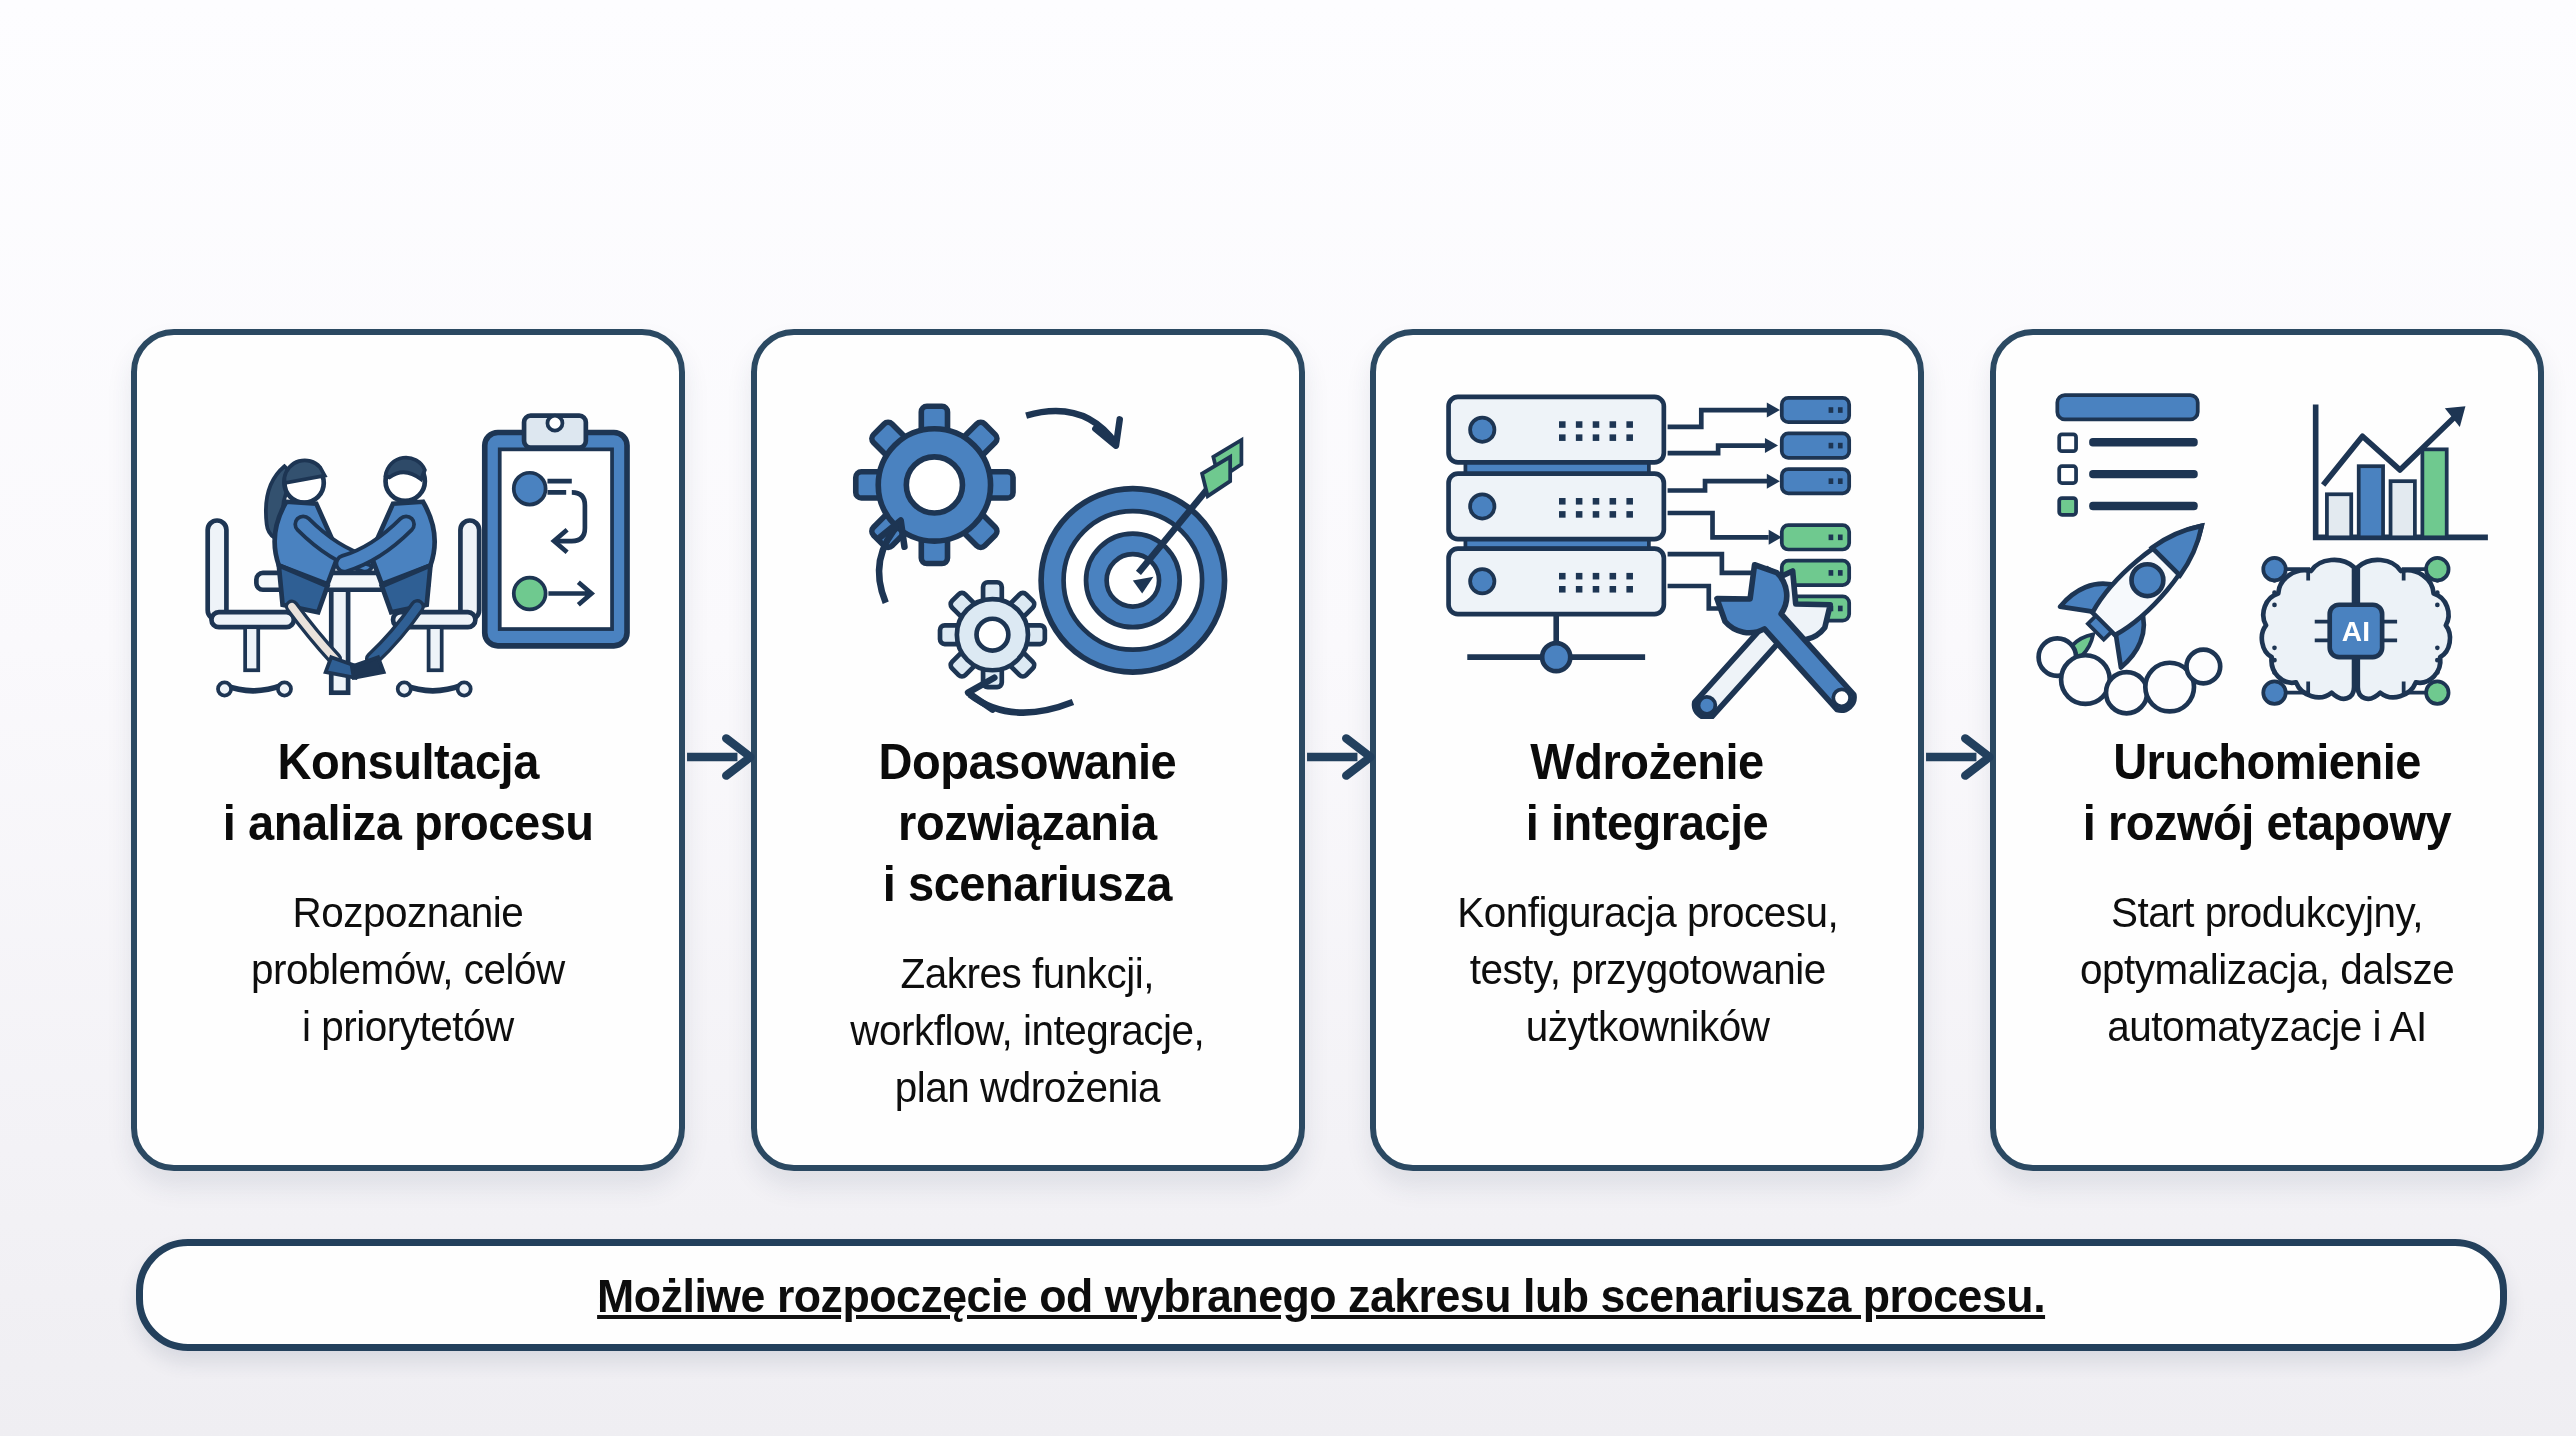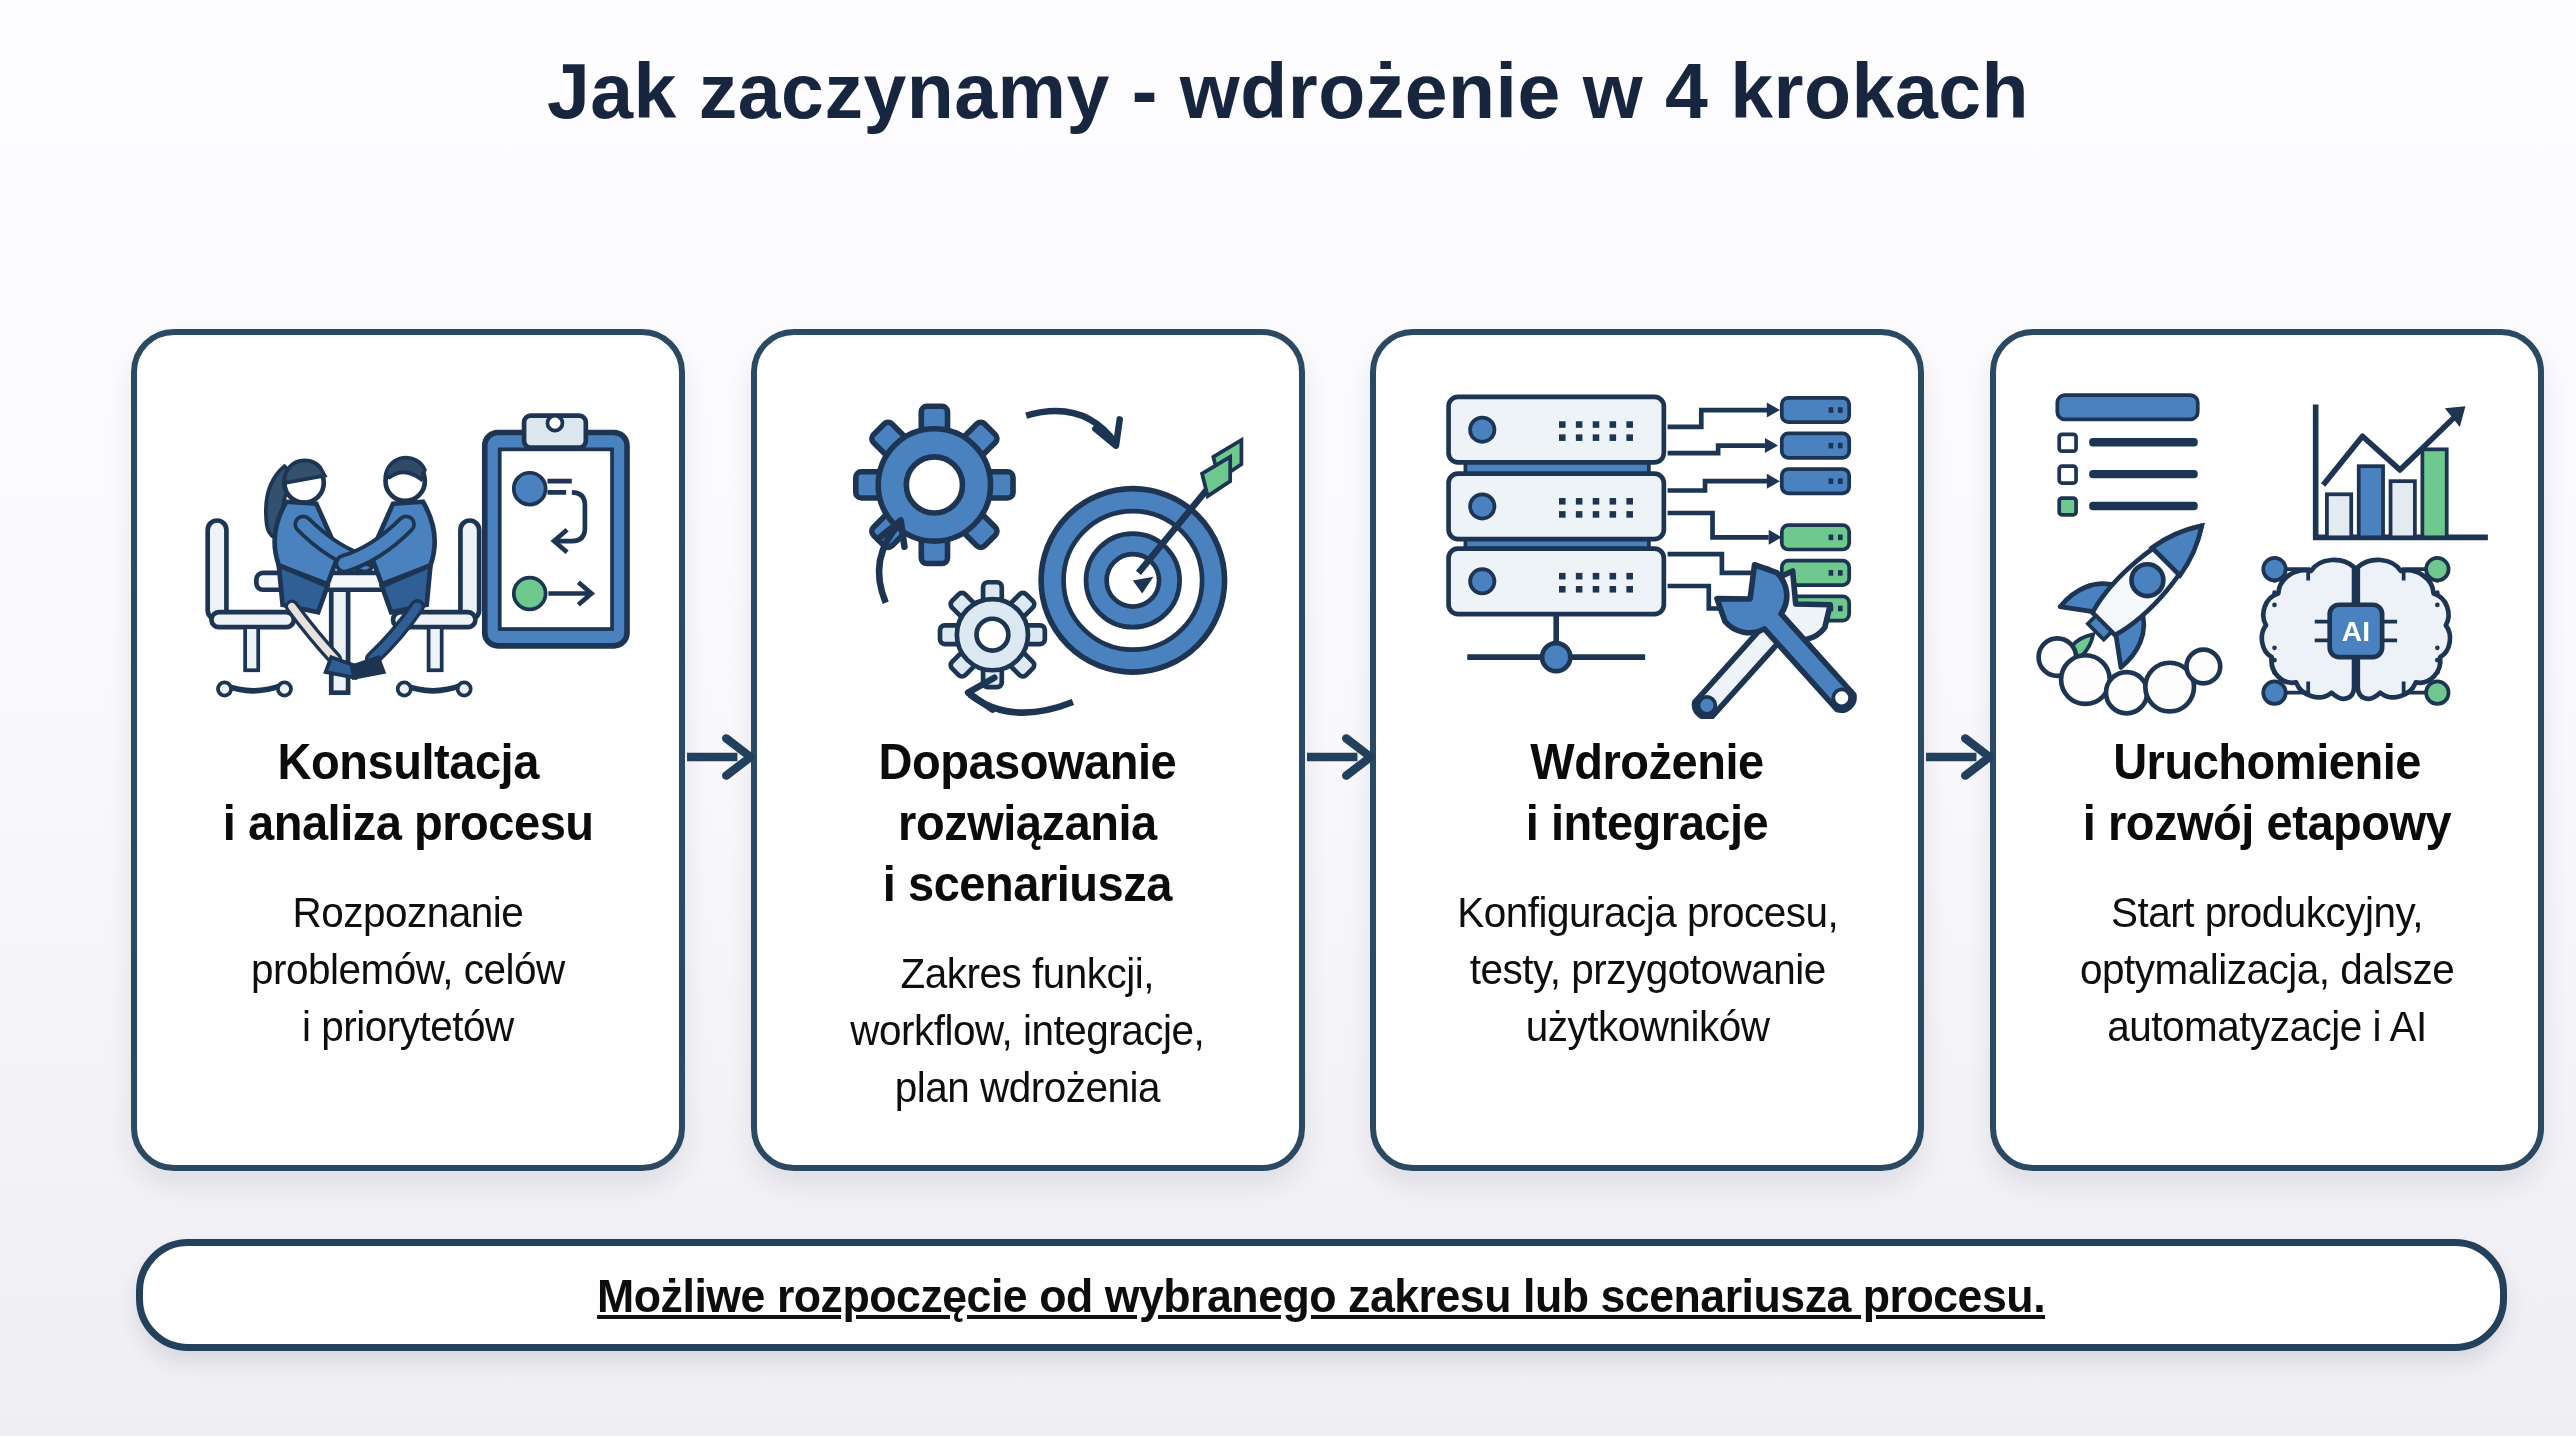--- a/index.html
+++ b/index.html
@@ -40,21 +40,20 @@
     font-size:47px;font-weight:bold;color:#0d0d0d;letter-spacing:-0.5px;
     transform:scaleX(.95);white-space:nowrap;
   }
   svg .ln{stroke:#1d3553;fill:none;}
 </style>
 </head>
 <body>
 
 <div class="stage">
 
-  <div class="page-title">Jak zaczynamy - wdrożenie w 4 krokach</div>
 
   <div class="cards">
 
     <div class="card">
       <svg class="card-icon" viewBox="0 0 500 362">
 
         <g>
           <rect x="332" y="56" width="152" height="228" rx="14" fill="#4a82c0" stroke="#1d3553" stroke-width="6"></rect>
           <rect x="348" y="74" width="120" height="192" fill="#ffffff" stroke="#1d3553" stroke-width="4"></rect>
           <rect x="374" y="38" width="66" height="34" rx="7" fill="#dde7f0" stroke="#1d3553" stroke-width="5"></rect>

